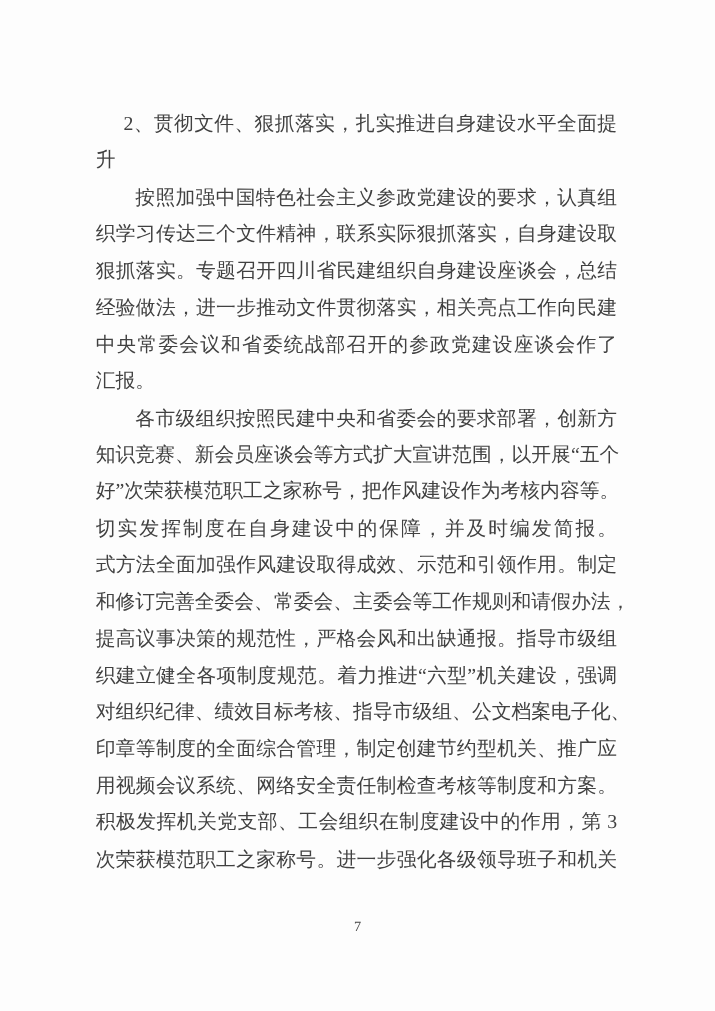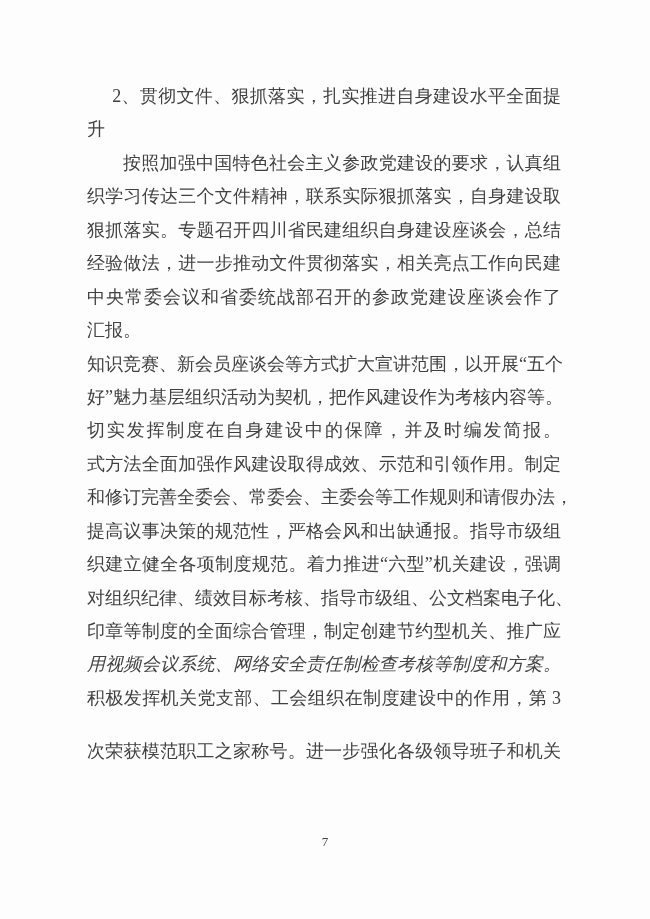--- a/index.html
+++ b/index.html
@@ -11,21 +11,21 @@
     position: relative;
     width: 650px;
     height: 919px;
     background: #fdfdfd;
     overflow: hidden;
     font-family: "Liberation Serif", "DejaVu Serif", serif;
   }
   .textblock {
     position: absolute;
     left: 87px;
-    top: 80px;
+    top: 96px;
     width: 474px;
   }
   .line {
     height: 33.45px;
     line-height: 33.45px;
     font-size: 18px;
     color: #414141;
     white-space: nowrap;
     text-align: justify;
     text-align-last: justify;
@@ -56,42 +56,43 @@
       <div class="line" style="text-indent: 0em;">织学习传达三个文件精神，联系实际狠抓落实，自身建设取</div>
 
       <div class="line" style="text-indent: 0em;">狠抓落实。专题召开四川省民建组织自身建设座谈会，总结</div>
 
       <div class="line" style="text-indent: 0em;">经验做法，进一步推动文件贯彻落实，相关亮点工作向民建</div>
 
       <div class="line" style="text-indent: 0em;">中央常委会议和省委统战部召开的参政党建设座谈会作了</div>
 
       <div class="line" style="text-indent: 0em; text-align: center; text-align-last: left;">汇报。</div>
 
+      <div class="line" style="text-indent: 2em;">各市级组织按照民建中央和省委会的要求部署，创新方</div>
 
 
       <div class="line" style="text-indent: 0em;">知识竞赛、新会员座谈会等方式扩大宣讲范围，以开展“五个</div>
 
-      <div class="line" style="text-indent: 0em;">好”魅力基层组织活动为契机，把作风建设作为考核内容等。</div>
+      <div class="line" style="text-indent: 0em;">好”次荣获模范职工之家称号，把作风建设作为考核内容等。</div>
 
       <div class="line" style="text-indent: 0em;">切实发挥制度在自身建设中的保障，并及时编发简报。</div>
 
       <div class="line" style="text-indent: 0em;">式方法全面加强作风建设取得成效、示范和引领作用。制定</div>
 
       <div class="line" style="text-indent: 0em;">和修订完善全委会、常委会、主委会等工作规则和请假办法，</div>
 
       <div class="line" style="text-indent: 0em;">提高议事决策的规范性，严格会风和出缺通报。指导市级组</div>
 
       <div class="line" style="text-indent: 0em;">织建立健全各项制度规范。着力推进“六型”机关建设，强调</div>
 
       <div class="line" style="text-indent: 0em;">对组织纪律、绩效目标考核、指导市级组、公文档案电子化、</div>
 
       <div class="line" style="text-indent: 0em;">印章等制度的全面综合管理，制定创建节约型机关、推广应</div>
 
-      <div class="line" style="text-indent: 0em; font-style: italic;">用视频会议系统、网络安全责任制检查考核等制度和方案。</div>
+      <div class="line" style="text-indent: 0em;">用视频会议系统、网络安全责任制检查考核等制度和方案。</div>
 
       <div class="line" style="text-indent: 0em;">积极发挥机关党支部、工会组织在制度建设中的作用，第 3</div>
 
-      <div class="line" style="text-indent: 0em; margin-top: 20px;">次荣获模范职工之家称号。进一步强化各级领导班子和机关</div>
+      <div class="line" style="text-indent: 0em;">次荣获模范职工之家称号。进一步强化各级领导班子和机关</div>
     </div>
   <div class="footer">
     <span>7</span>
   </div>
 </div>
 
 </body></html>

